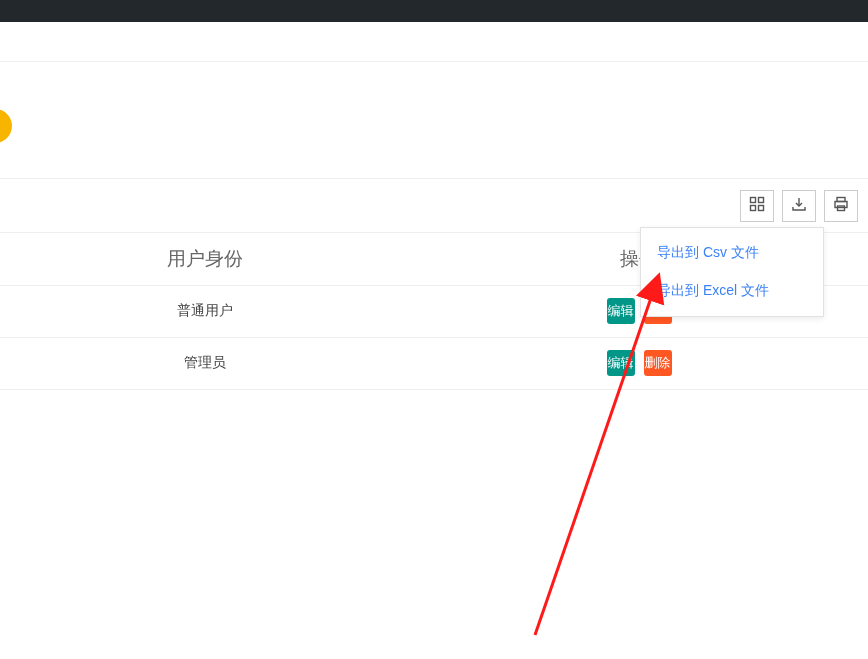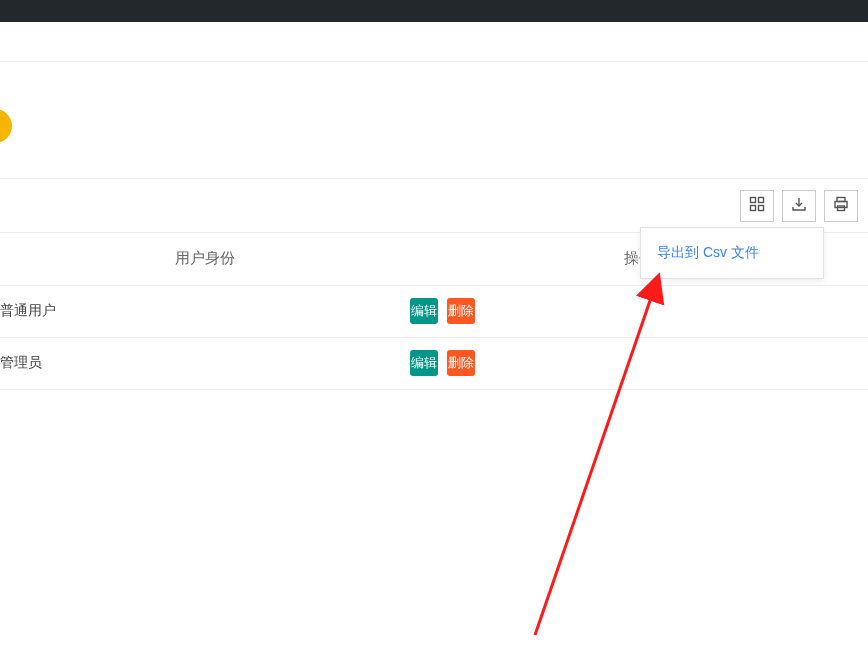--- a/index.html
+++ b/index.html
@@ -72,25 +72,26 @@
     border-collapse: collapse;
     table-layout: fixed;
   }
   thead th {
     font-weight: 400;
     color: #666;
     background: #fff;
     height: 52px;
     border-bottom: 1px solid #eee;
     text-align: center;
-    font-size: 15px;
+    font-size: 19px;
   }
   tbody td {
     height: 52px;
     border-bottom: 1px solid #eee;
+    text-align: center;
     color: #444;
     font-size: 14px;
     font-family: Liberation Serif, serif;
   }
   col.col-role   { width: 410px; }
   col.col-actions{ width: 458px; }
 
   .btn {
     display: inline-block;
     padding: 4px 1px;
@@ -188,20 +189,21 @@
         <td>
           <span class="btn btn-edit">编辑</span><span class="btn btn-delete">删除</span>
         </td>
       </tr>
     </tbody>
   </table>
 </div>
 
 <div class="dropdown">
   <div class="dropdown-item">导出到 Csv 文件</div>
+  <div class="dropdown-item">导出到 Excel 文件</div>
 </div>
 
 <svg class="arrow" width="250" height="440">
   <defs>
     <marker id="ah" markerWidth="12" markerHeight="12" refX="2" refY="5" orient="auto">
       <path d="M0,0 L10,5 L0,10 Z" fill="#ff1a1a"></path>
     </marker>
   </defs>
   <line x1="55" y1="410" x2="172" y2="70" stroke="#ff1a1a" stroke-width="3" marker-end="url(#ah)"></line>
 </svg>

